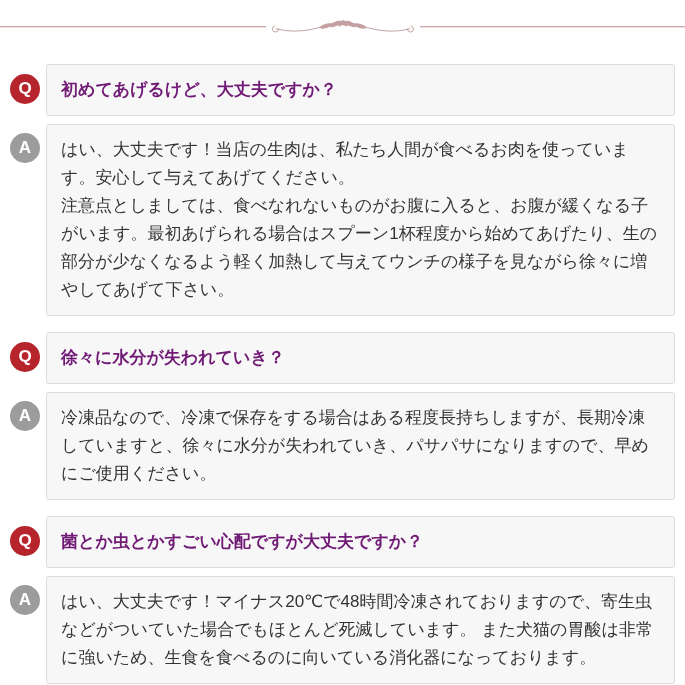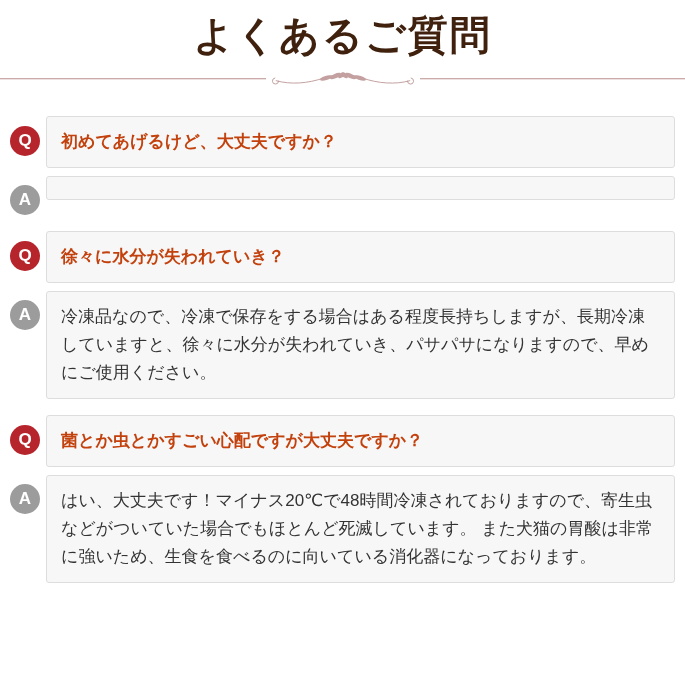--- a/index.html
+++ b/index.html
@@ -77,33 +77,32 @@
     background: #f7f7f7;
     border: 1px solid #dddddd;
     border-radius: 3px;
     padding: 11px 14px;
     font-size: 17px;
     line-height: 28px;
     box-sizing: border-box;
   }
   .q-box {
     font-weight: bold;
-    color: #c2410c;
+    color: #701a75;
   }
   .a-box {
     color: #333333;
   }
   .answer-paragraph { margin: 0; }
 </style>
 </head>
 <body>
 
 <div class="page">
 
-  <h1 class="page-title">よくあるご質問</h1>
 
   <div class="divider">
     <div class="line"></div>
     <svg class="ornament" viewBox="0 0 220 26" xmlns="http://www.w3.org/2000/svg" aria-hidden="true">
       <g id="flourish-half">
         <g stroke="#bb9595" fill="none" stroke-width="1.3" stroke-linecap="round">
           <path d="M10,13 a4.5,4.5 0 1 0 5.5,4.5"></path>
           <path d="M12,17 C34,23 58,21 82,13 C96,8 105,8 110,11"></path>
         </g>
         <g fill="#c4a0a0">
@@ -119,20 +118,22 @@
 
   <div class="faq-list">
   <div class="faq-item">
     <div class="row">
       <div class="badge q-badge">Q</div>
       <div class="box q-box">初めてあげるけど、大丈夫ですか？</div>
     </div>
     <div class="row">
       <div class="badge a-badge">A</div>
       <div class="box a-box">
+            <div class="answer-paragraph">はい、大丈夫です！当店の生肉は、私たち人間が食べるお肉を使っています。安心して与えてあげてください。</div>
+            <div class="answer-paragraph">注意点としましては、食べなれないものがお腹に入ると、お腹が緩くなる子がいます。最初あげられる場合はスプーン1杯程度から始めてあげたり、生の部分が少なくなるよう軽く加熱して与えてウンチの様子を見ながら徐々に増やしてあげて下さい。</div>
           </div>
     </div>
   </div>
 
   <div class="faq-item">
     <div class="row">
       <div class="badge q-badge">Q</div>
       <div class="box q-box">徐々に水分が失われていき？</div>
     </div>
     <div class="row">

